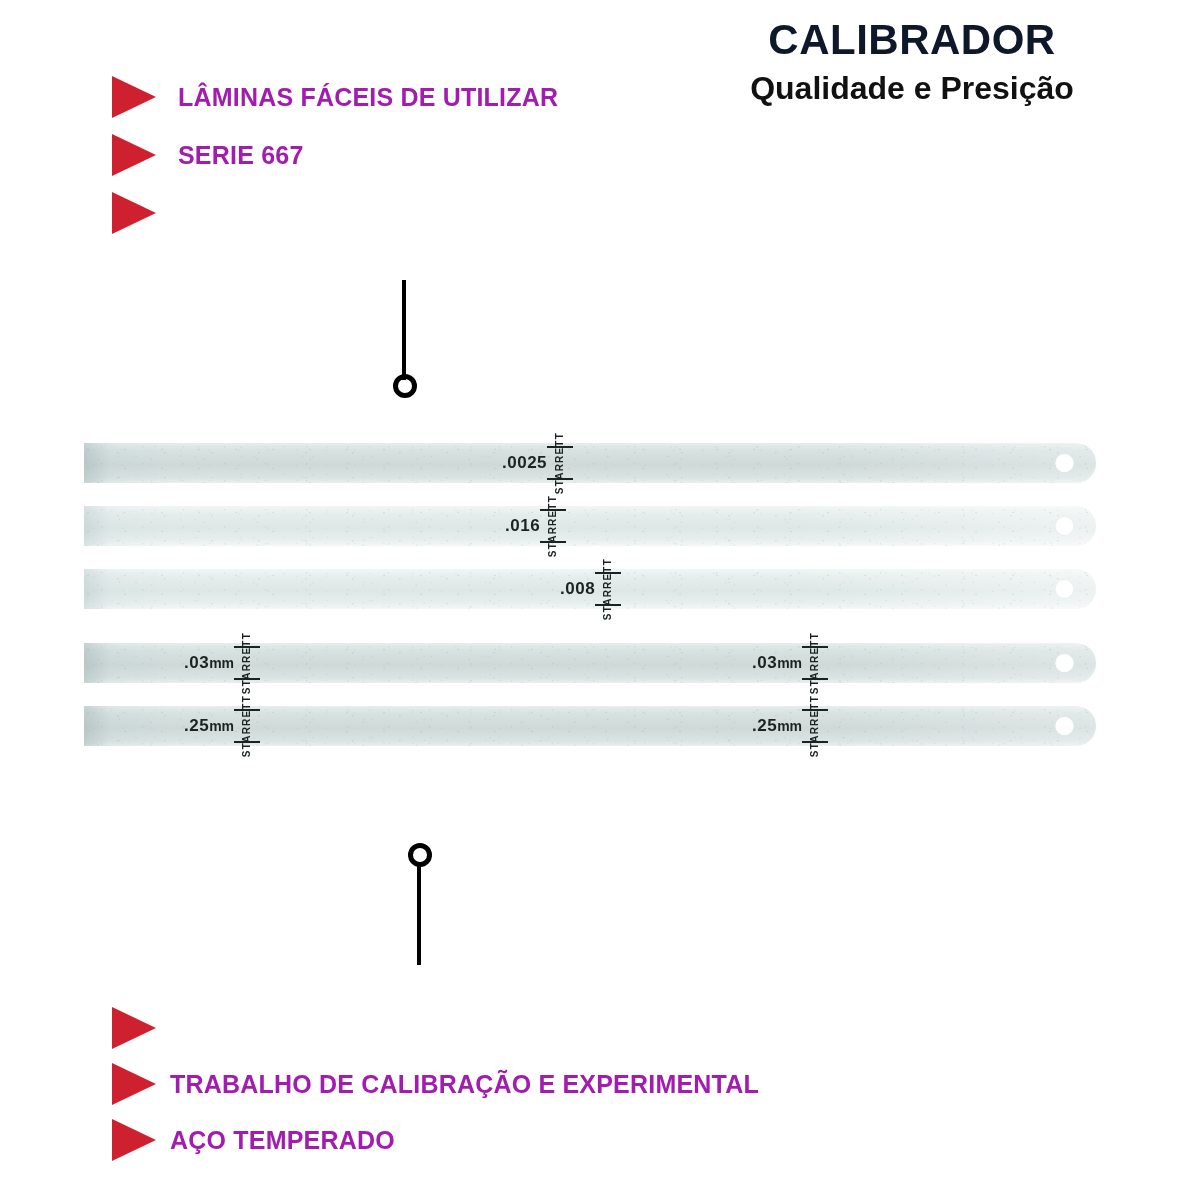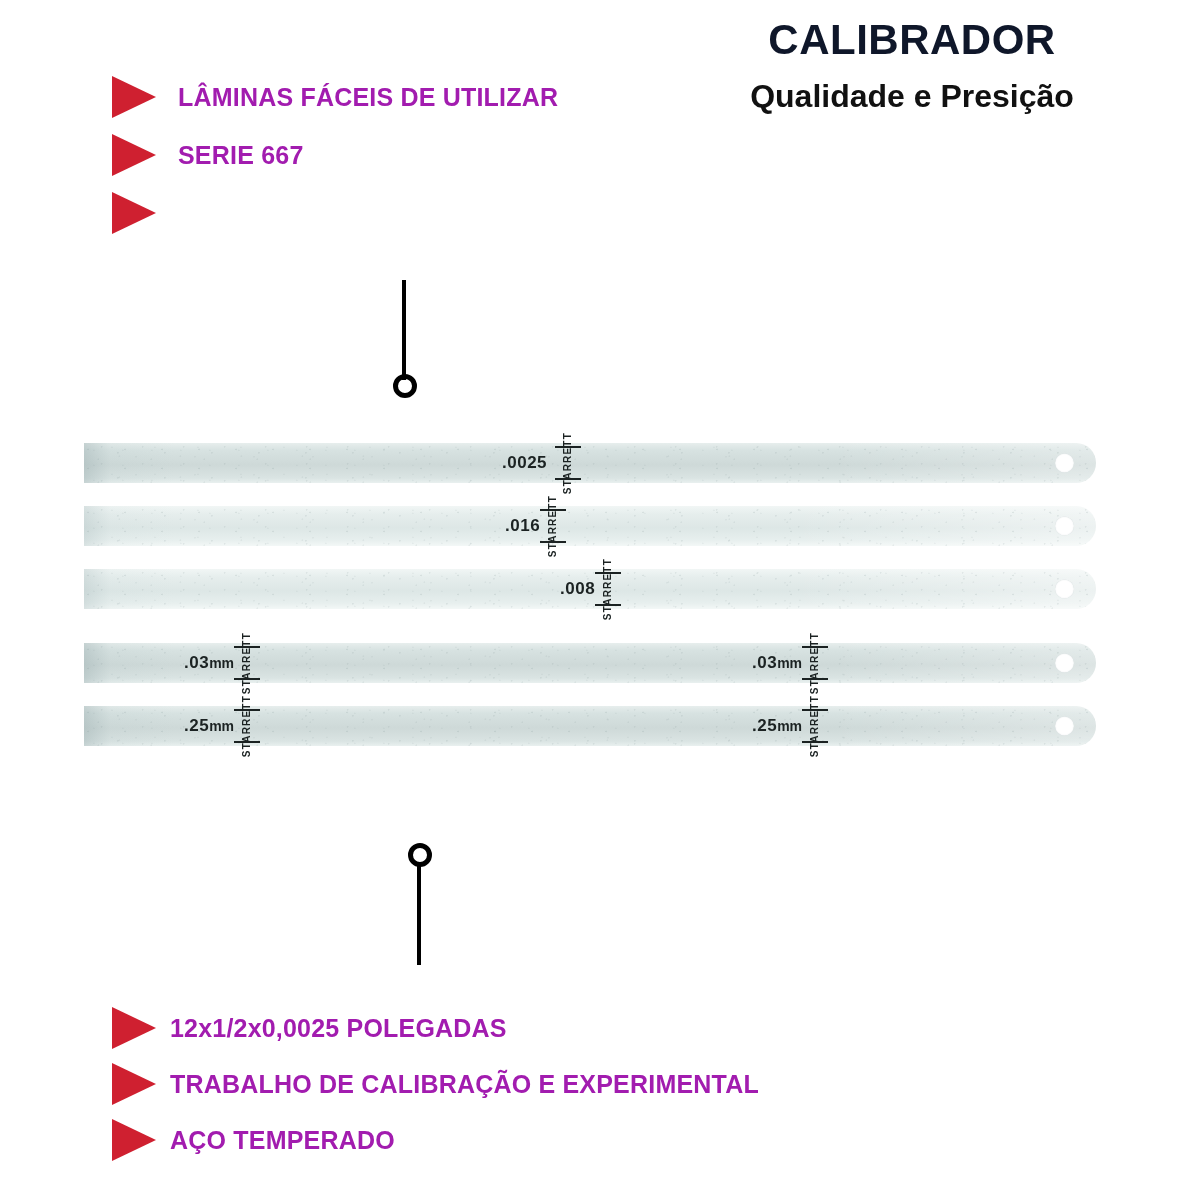--- a/index.html
+++ b/index.html
@@ -32,21 +32,21 @@
     color: #0f172a;
     letter-spacing: 0.5px;
     line-height: 1.05;
     white-space: nowrap;
   }
   .brand-sub {
     font-size: 32px;
     font-weight: bold;
     color: #111111;
     line-height: 1.15;
-    margin-top: 16px;
+    margin-top: 8px;
     white-space: nowrap;
   }
 
   
   .bullet-list {
     position: absolute;
     left: 112px;
   }
   .bullet-list.top  { top: 68px; }
   .bullet-list.bottom { top: 1000px; }
@@ -260,21 +260,21 @@
   <div class="callout" id="callout-top">
     <span class="stem"></span>
     <span class="knob"></span>
   </div>
 
   <div id="blade-stack">
 
     <div class="blade" style="top:0px;">
       <span class="blade-body"></span>
       <span class="blade-hole"></span>
-      <span class="mark" style="left:418px;gap:8px;">
+      <span class="mark" style="left:418px;">
         <span class="mark-value">.0025</span>
         <span class="mark-brand">
           <span class="bar top"></span>
           <span class="vtext">STARRETT</span>
           <span class="bar bot"></span>
         </span>
       </span>
     </div>
 
     <div class="blade pale" style="top:63px;">
@@ -348,21 +348,20 @@
   </div>
 
   <div class="callout" id="callout-bottom">
     <span class="knob"></span>
     <span class="stem"></span>
   </div>
 
   <div class="bullet-list bottom">
     <div class="bullet-row">
       <span class="bullet-arrow"></span>
-      <span class="bullet-text">12x1/2x0,0025 POLEGADAS</span>
     </div>
     <div class="bullet-row">
       <span class="bullet-arrow"></span>
       <span class="bullet-text">TRABALHO DE CALIBRAÇÃO E EXPERIMENTAL</span>
     </div>
     <div class="bullet-row">
       <span class="bullet-arrow"></span>
       <span class="bullet-text">AÇO TEMPERADO</span>
     </div>
   </div>

